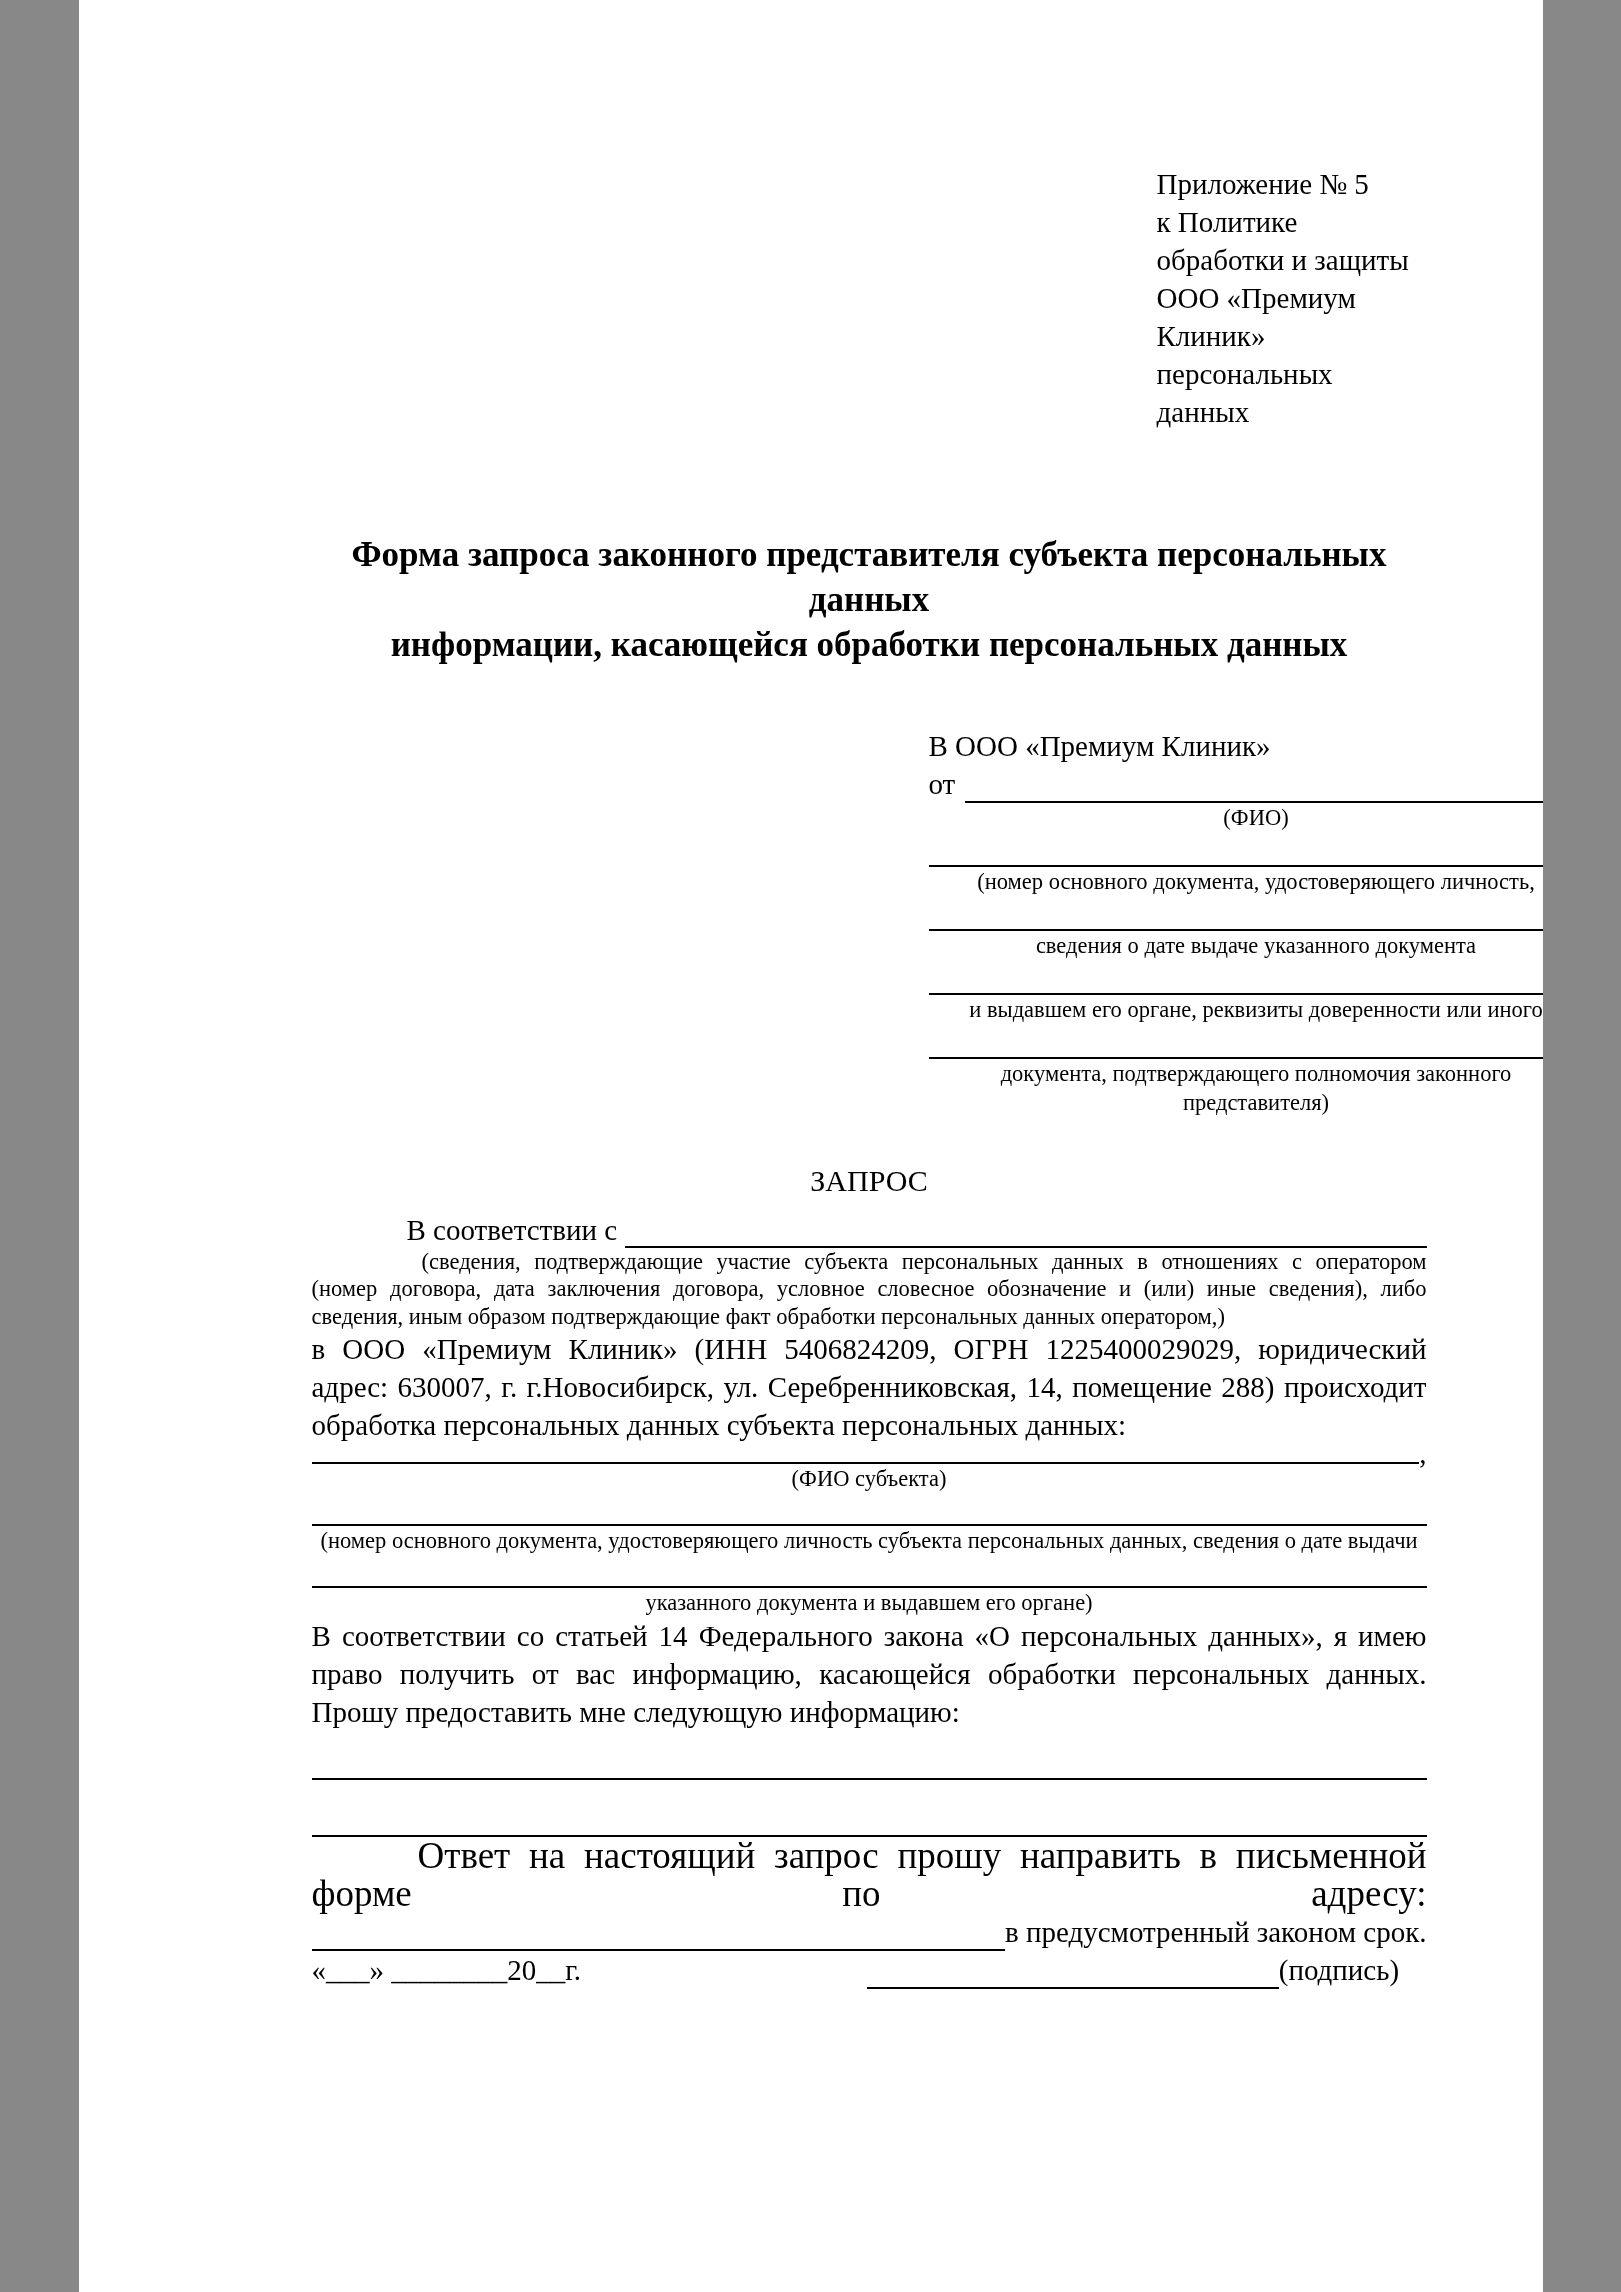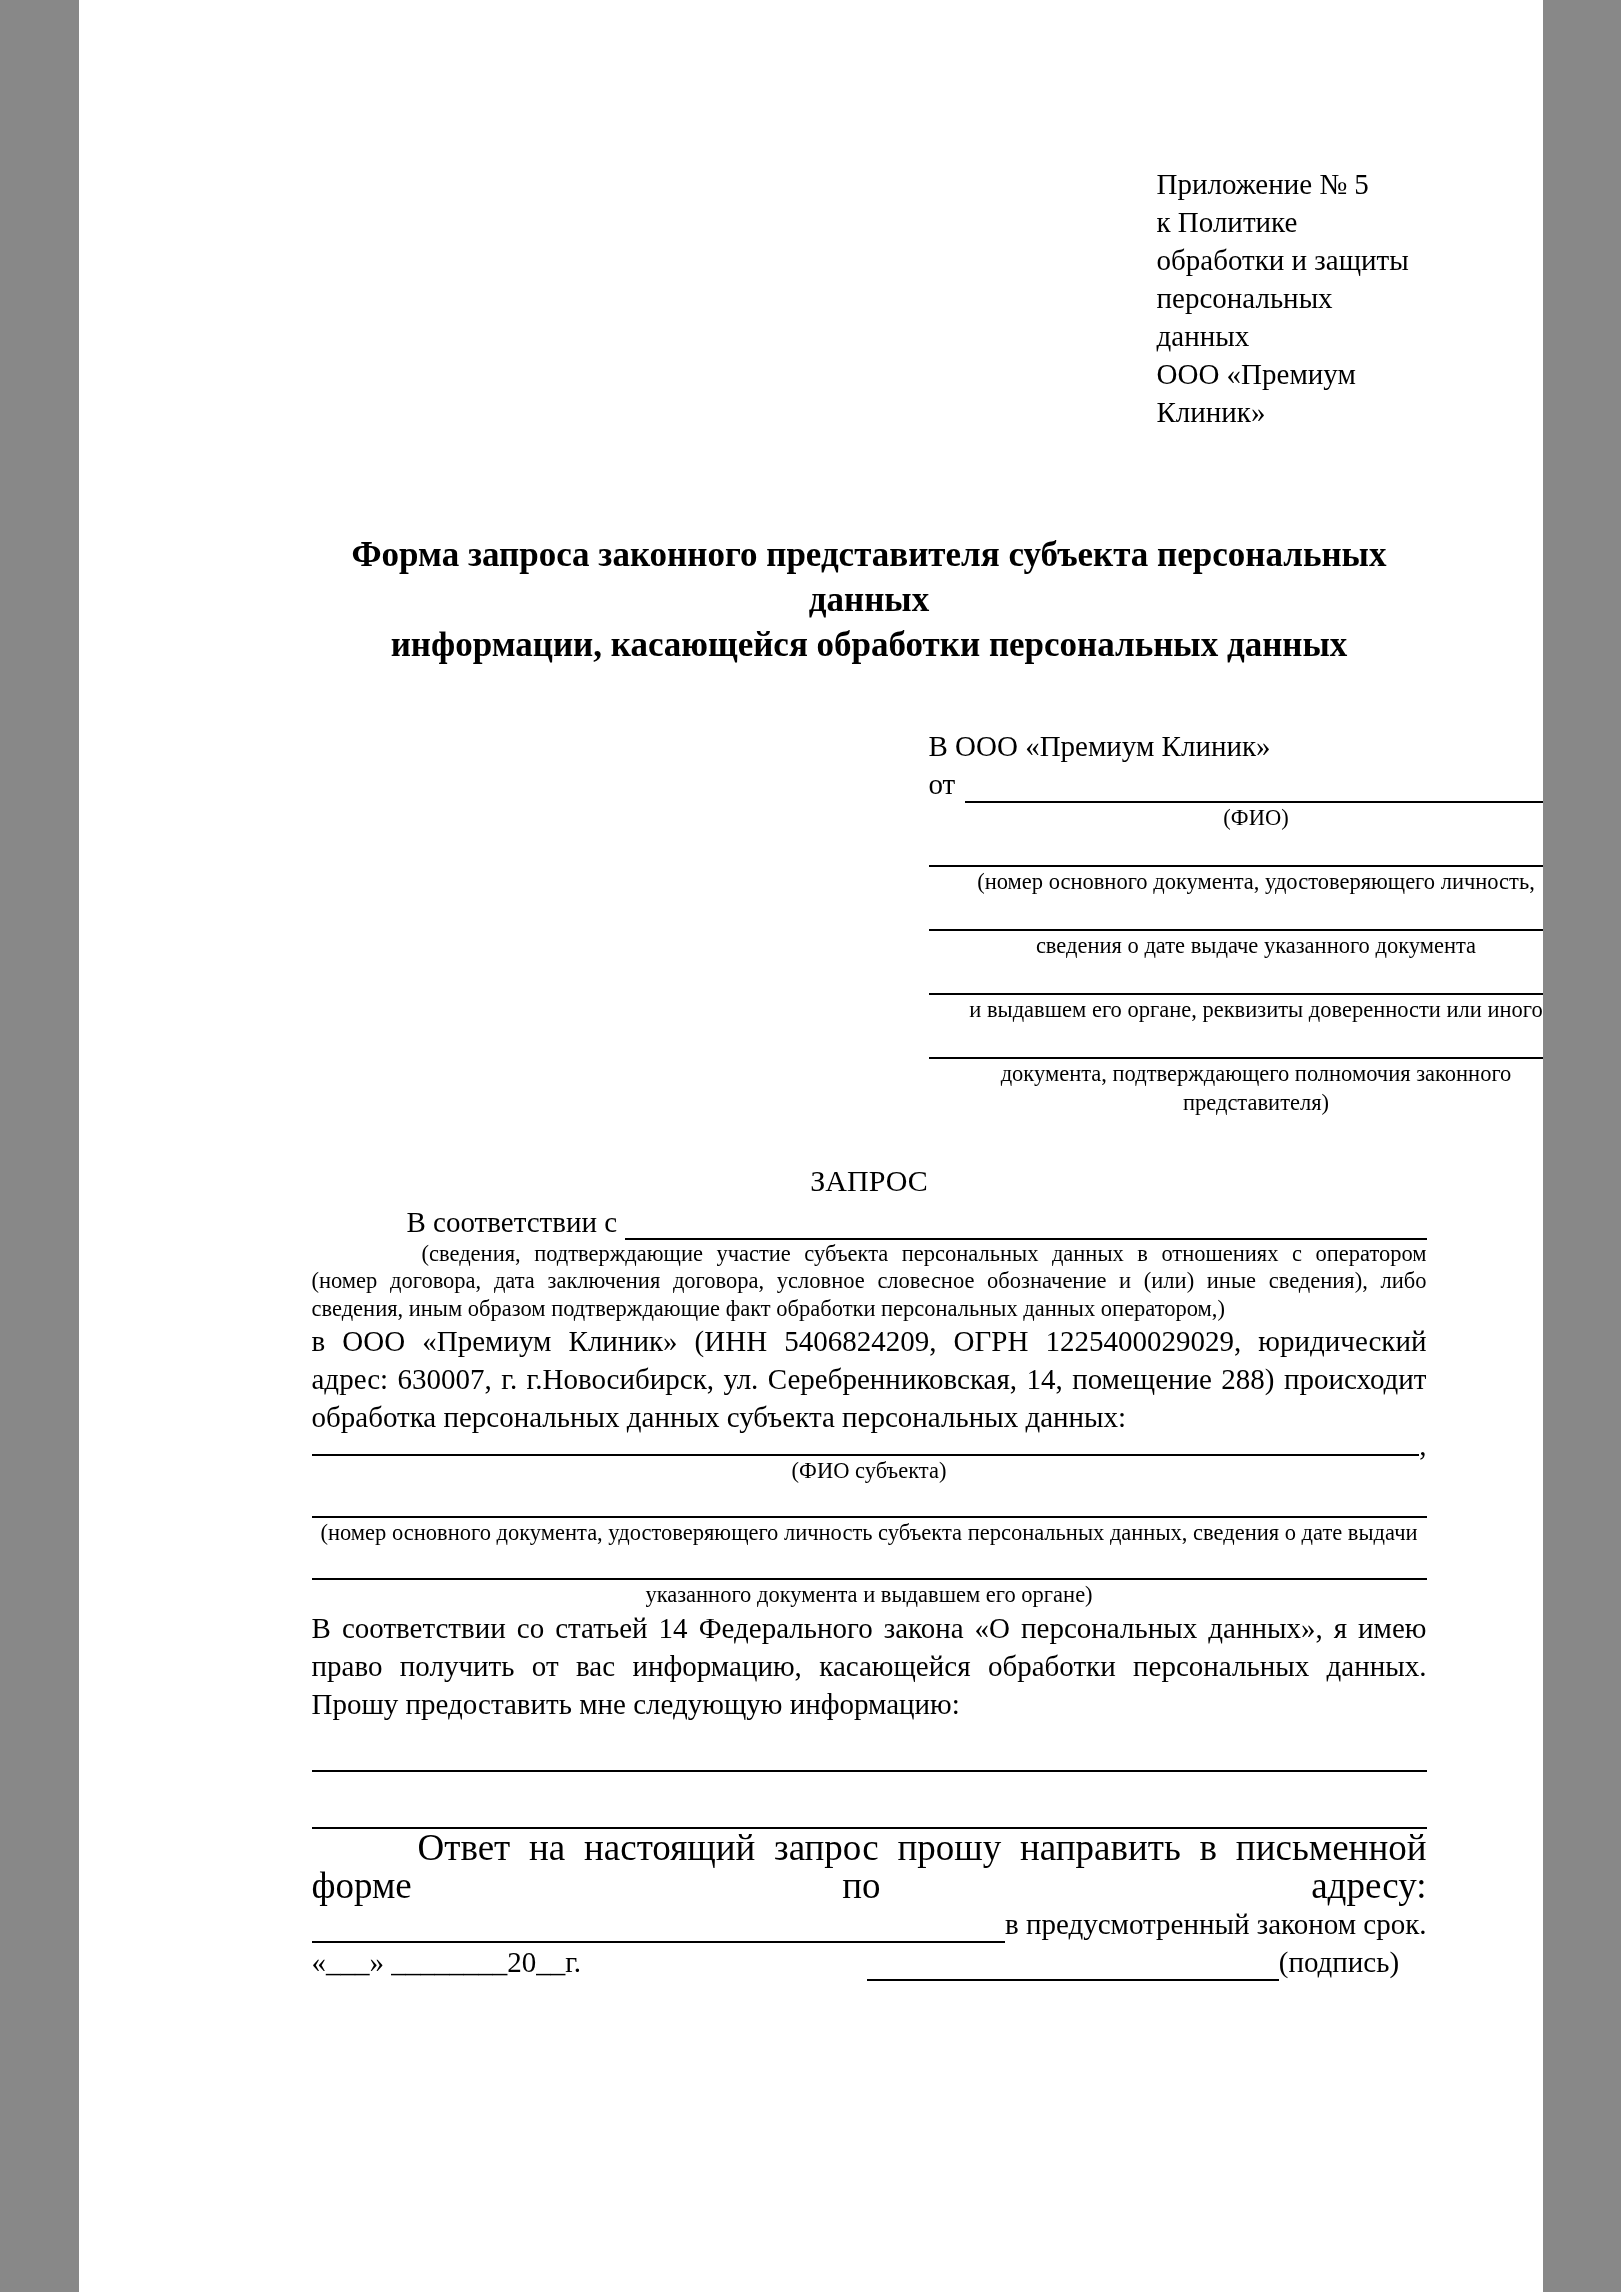--- a/index.html
+++ b/index.html
@@ -51,21 +51,21 @@
   .blank50 { height: 49px; border-bottom: 2px solid #000; }
   .blank58 { height: 57px; border-bottom: 2px solid #000; }
   
   .zapros {
     margin-top: 45px;
     text-align: center;
     font-size: 30px;
     line-height: 38px;
   }
   .acc-row {
-    margin-top: 5px;
+    margin-top: 13px;
     display: flex;
     align-items: flex-end;
     height: 35px;
     font-size: 29px;
     line-height: 35px;
   }
   .acc-row .lead { padding-left: 95px; white-space: nowrap; padding-right: 7.8px; }
   .small-note {
     font-size: 22.5px;
     line-height: 27.4px;
@@ -114,22 +114,22 @@
   .date-cell { white-space: nowrap; }
 </style>
 </head>
 <body>
 
 <div class="page">
 
   <div class="annex">
     <div>Приложение № 5</div>
     <div>к Политике обработки и защиты</div>
+    <div>ООО «Премиум Клиник»</div>
     <div>персональных данных</div>
-    <div>ООО «Премиум Клиник»</div>
   </div>
 
   <div class="doc-title">
     <div>Форма запроса законного представителя субъекта персональных данных</div>
     <div>информации, касающейся обработки персональных данных</div>
   </div>
 
   <div class="addressee">
     <div>В ООО «Премиум Клиник»</div>
     <div class="from-row">

